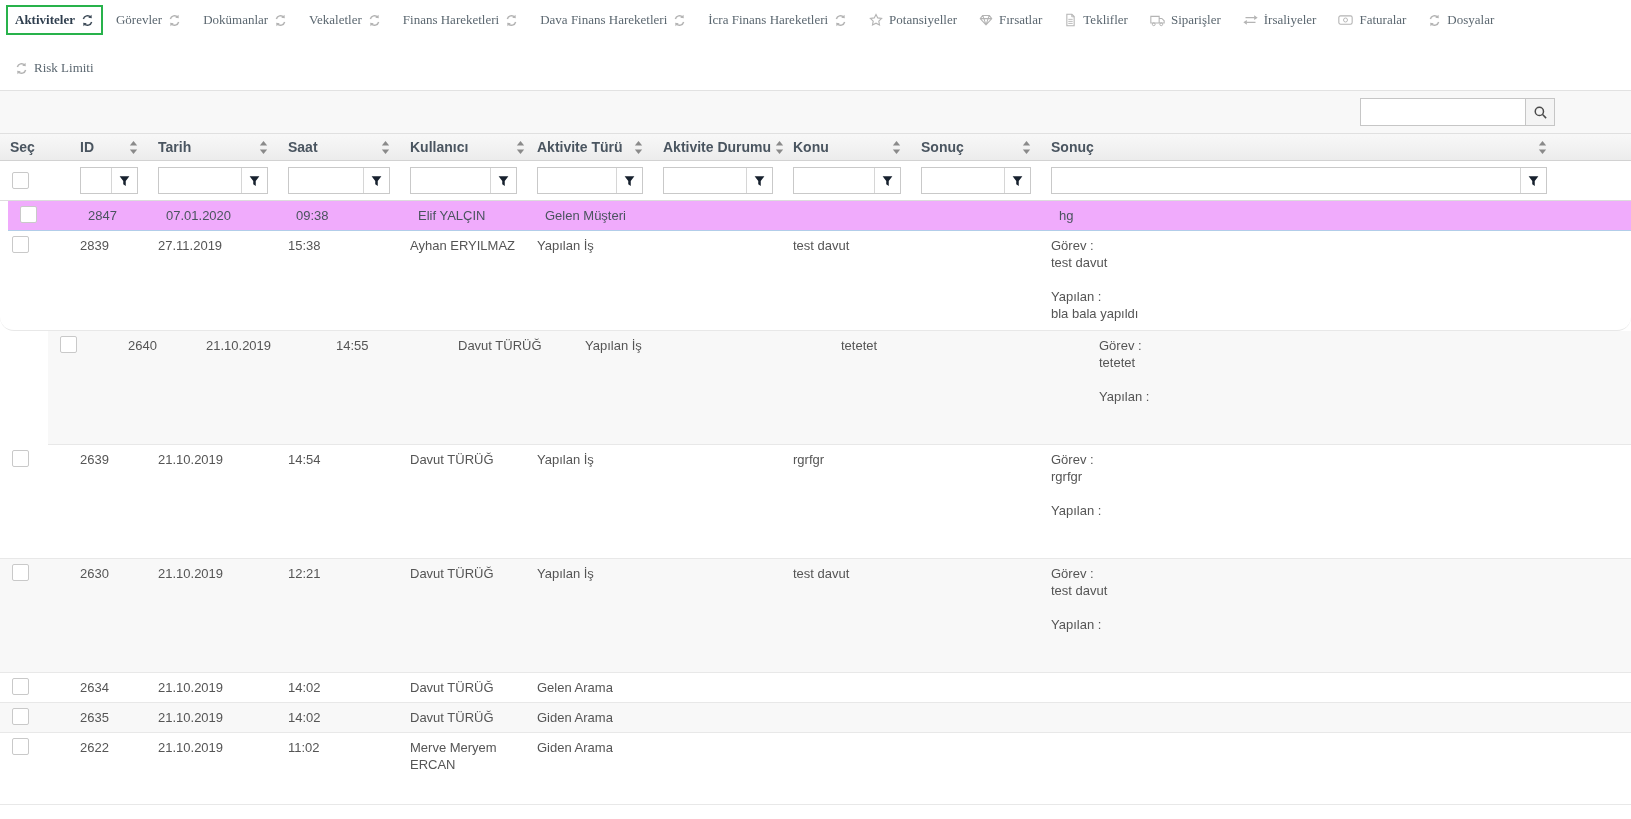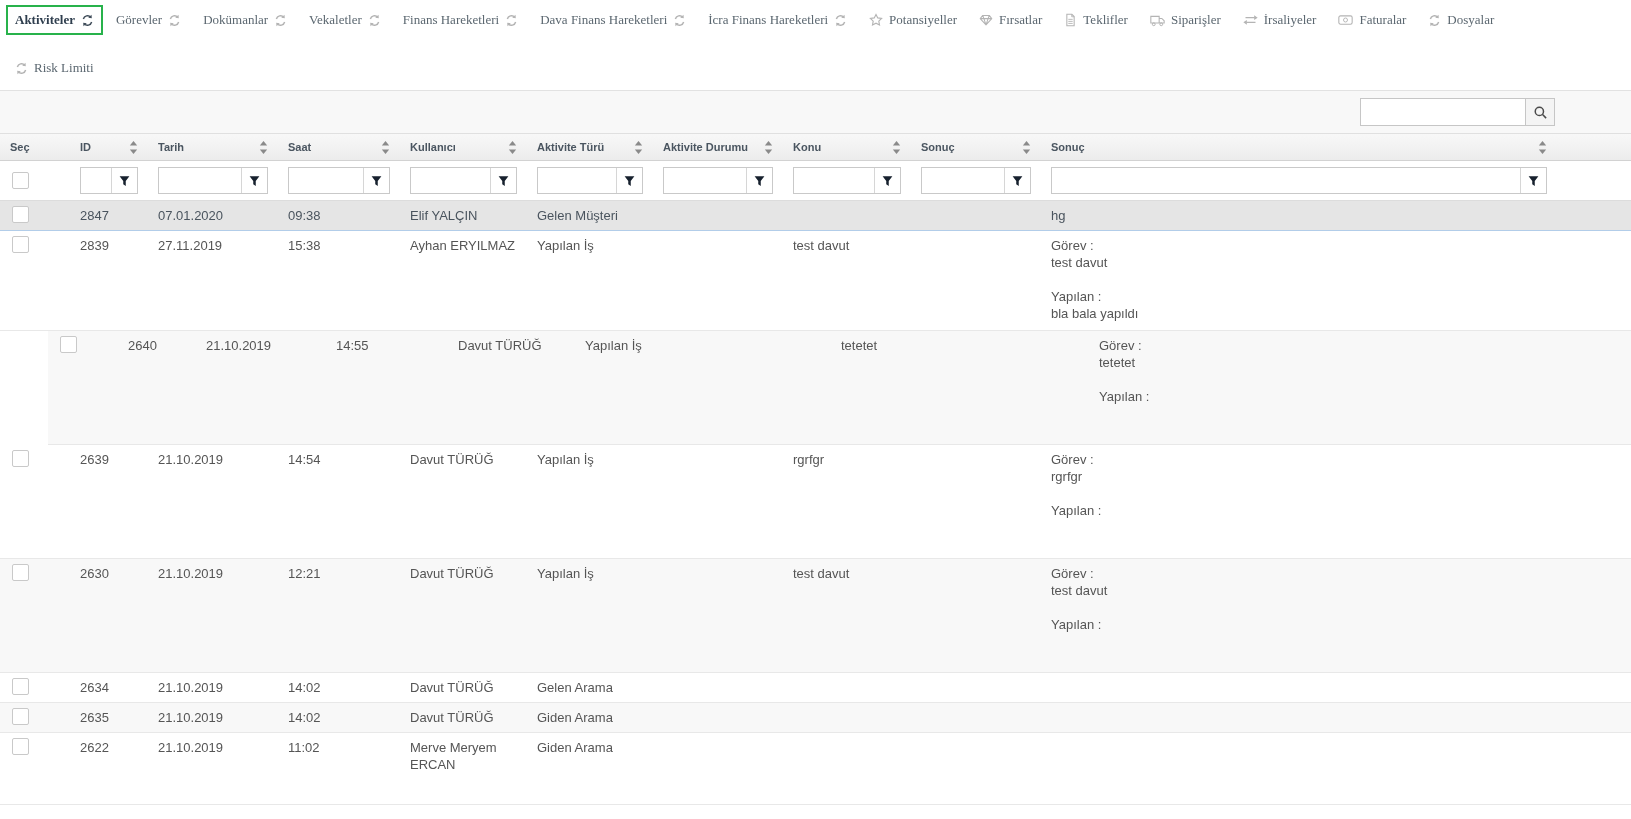--- a/index.html
+++ b/index.html
@@ -28,34 +28,34 @@
   
   .toolbar { height:42px; background:#f8f8f8; position:relative; }
   .searchwrap { position:absolute; right:76px; top:7px; display:flex; }
   .searchwrap input { width:165px; height:28px; border:1px solid #c6c6c6; border-right:none;
                       padding:0 8px; font-size:13px; outline:none; background:#fff; }
   .searchbtn { width:30px; height:28px; border:1px solid #c6c6c6; background:#f4f4f4;
                display:flex; align-items:center; justify-content:center; color:#4a4a4a; cursor:pointer; padding:0; }
   
   .gridhead { display:flex; align-items:center; height:28px;
               background:linear-gradient(#f8f8f8,#ececec); border-top:1px solid #e0e0e0;
-              border-bottom:1px solid #d2d2d2; font-weight:bold; font-size:11px; color:#4a5560; }
+              border-bottom:1px solid #d2d2d2; font-weight:bold; font-size:14px; color:#4a5560; }
   .hcell { display:flex; align-items:center; justify-content:space-between; padding:0 10px; height:100%; }
   .hcell .hlabel { white-space:nowrap; }
   .sorticon { color:#8a8a8a; display:flex; align-items:center; margin-left:4px; }
   .filterrow { display:flex; align-items:center; height:40px; border-bottom:1px solid #dcdcdc; background:#fff; }
   .fcell { padding:0 10px; }
   .filterbox { display:flex; align-items:stretch; height:27px; border:1px solid #c9c9c9; background:#fff; }
   .filterbox input { flex:1; min-width:0; border:none; outline:none; padding:0 5px; font-size:13px; background:transparent; }
   .filterbox .fsep { width:1px; background:#d6d6d6; }
   .filterbox .funnel { width:25px; display:flex; align-items:center; justify-content:center; color:#17212e; cursor:pointer; }
   .row { display:flex; align-items:flex-start; border-bottom:1px solid #e8e8e8;
          background:#fff; font-size:13px; color:#555; cursor:pointer; }
   .row.striped { background:#f8f8f8; }
-  .row.selected { background:#e5e5e5; border-bottom-color:#b2cde9; color:#4a545e; }
+  .row.selected { background:#f0abfc; border-bottom-color:#b2cde9; color:#4a545e;margin-left:8px; }
   .cell { padding:6px 10px; line-height:17px; }
   .w-sec  { width:70px;  flex:none; }
   .w-id   { width:78px;  flex:none; }
   .w-tarih{ width:130px; flex:none;justify-content:space-between; }
   .w-saat { width:122px; flex:none; }
   .w-kullanici { width:127px; flex:none;gap:44px; }
   .w-aktivite_turu { width:126px; flex:none; }
   .w-aktivite_durumu { width:130px; flex:none; }
   .w-konu { width:128px; flex:none; }
   .w-sonuc { width:130px; flex:none; }
@@ -474,21 +474,21 @@
           <div class="cell w-id">2847</div>
           <div class="cell w-tarih">07.01.2020</div>
           <div class="cell w-saat">09:38</div>
           <div class="cell w-kullanici">Elif YALÇIN</div>
           <div class="cell w-aktivite_turu">Gelen Müşteri</div>
           <div class="cell w-aktivite_durumu"></div>
           <div class="cell w-konu"></div>
           <div class="cell w-sonuc"></div>
           <div class="cell w-icerik">hg</div>
         </div>
-        <div class="row" style="min-height: 100px;">
+        <div class="row" style="min-height: 100px; border-radius: 14px;">
           <div class="cell w-sec cell-sec">
             <span class="checkbox"></span>
           </div>
           <div class="cell w-id">2839</div>
           <div class="cell w-tarih">27.11.2019</div>
           <div class="cell w-saat">15:38</div>
           <div class="cell w-kullanici">Ayhan ERYILMAZ</div>
           <div class="cell w-aktivite_turu">Yapılan İş</div>
           <div class="cell w-aktivite_durumu"></div>
           <div class="cell w-konu">test davut</div>

